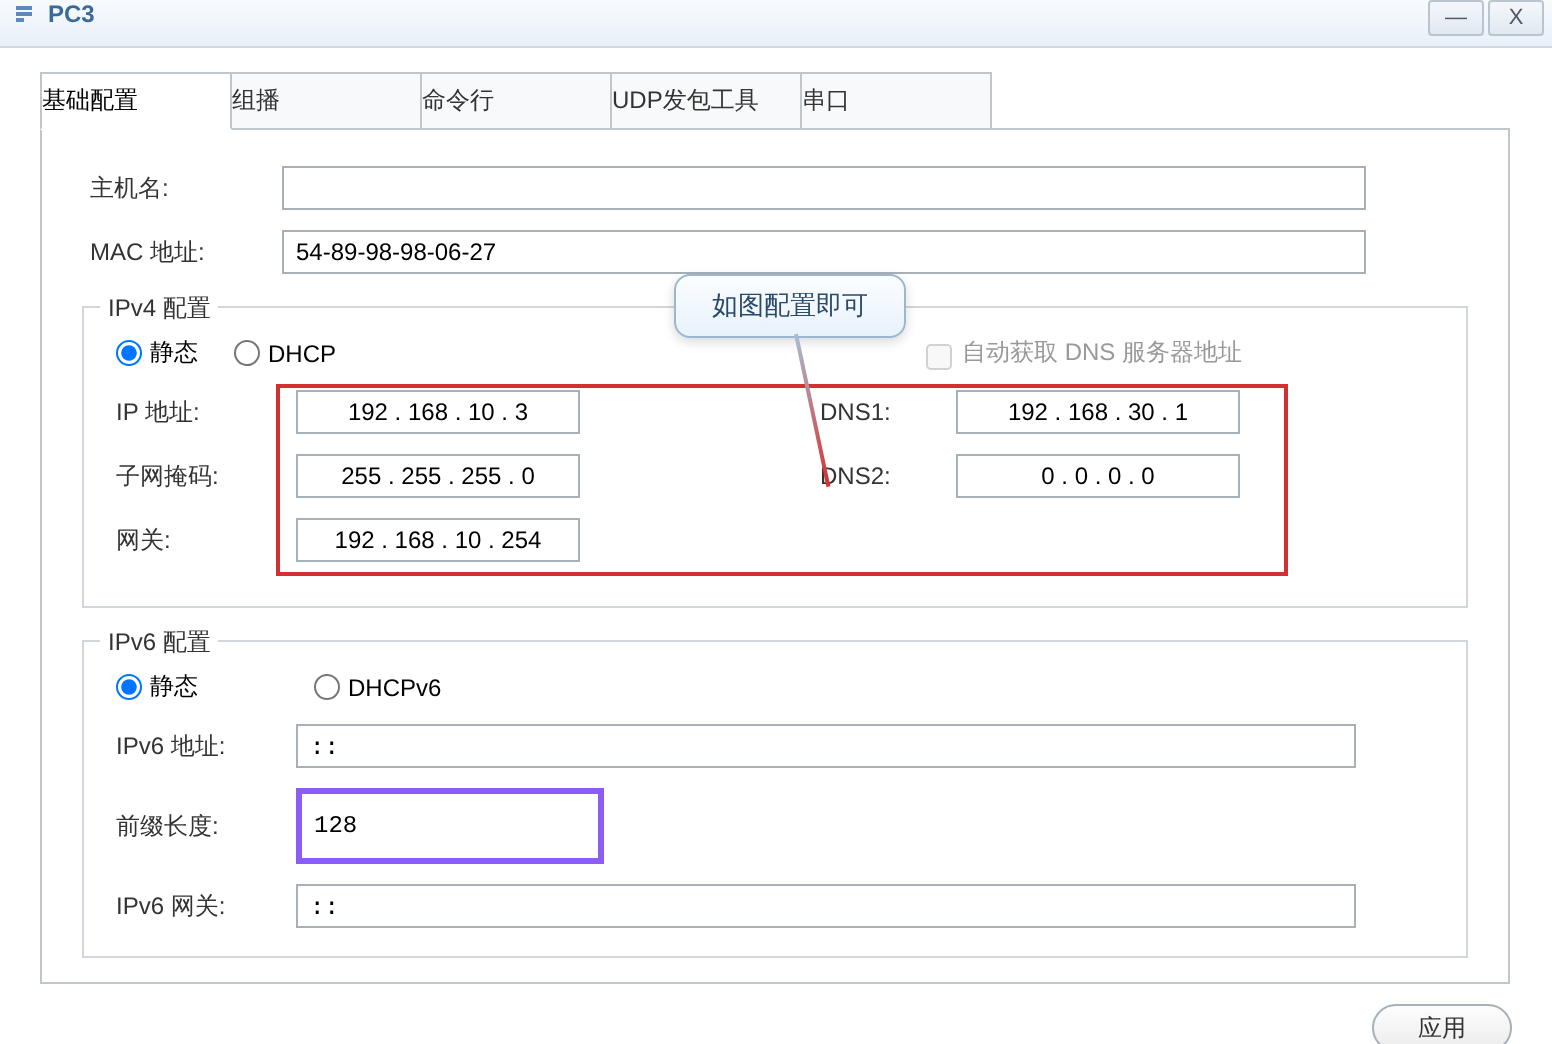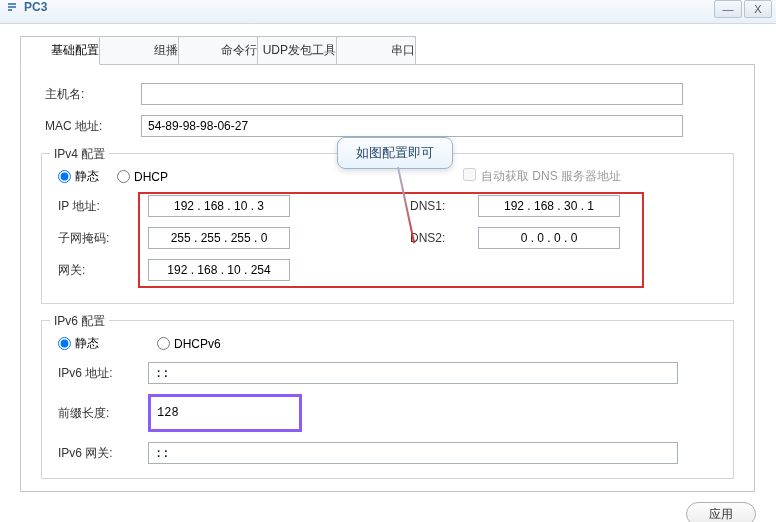--- a/index.html
+++ b/index.html
@@ -5,38 +5,38 @@
 * { box-sizing: border-box; margin: 0; padding: 0; font-family: "Microsoft YaHei", "SimSun", sans-serif; font-size: 12px; }
 body { background: #fff; width: 776px; height: 522px; position: relative; }
 
 .title-bar { height: 24px; background: linear-gradient(to bottom, #f8fbfe, #e8f0f8); border-bottom: 1px solid #d0d8e0; display: flex; align-items: flex-start; padding: 0 4px; }
 .title-icon { width: 16px; height: 16px; margin-right: 4px; display: flex; align-items: center; justify-content: center; }
 .title-text { color: #3a6a9a; font-weight: bold; flex: 1; }
 .window-btns { display: flex; gap: 2px; }
 .window-btn { width: 28px; height: 18px; background: linear-gradient(to bottom, #f4f8fc, #e0e8f0); border: 1px solid #b8c4d0; border-radius: 2px; display: flex; align-items: center; justify-content: center; color: #556; font-family: Arial; font-size: 11px; cursor: pointer; }
 
 .tabs { display: flex; margin: 12px 0 0 20px; border-bottom: 1px solid #bfc6cc; width: 735px; }
-.tab { padding: 5px 0; width: 80px; text-align: right; border: 1px solid #bfc6cc; border-bottom: none; background: #f7f9fb; cursor: pointer; color: #333; margin-right: -1px; position: relative; }
+.tab { padding: 5px 0; width: 96px; text-align: left; border: 1px solid #bfc6cc; border-bottom: none; background: #f7f9fb; cursor: pointer; color: #333; margin-right: -1px; position: relative; }
 .tab.active { background: #fff; border-bottom: 1px solid #fff; margin-bottom: -1px; color: #000; }
 
 .panel { border: 1px solid #bfc6cc; border-top: none; margin: 0 20px; padding: 18px 20px 12px 20px; width: 735px; position: relative; }
 
 .form-row { display: flex; align-items: center; margin-bottom: 10px; }
 .label { width: 100px; text-align: left; color: #333; padding-left: 4px; }
 .input-text { width: 542px; height: 22px; border: 1px solid #a8b0b8; padding: 2px 6px; background: #fff; }
 .readonly { border: 1px solid #a8b0b8; height: 22px; padding: 2px 6px; background: #fff; width: 542px; display:flex; align-items:center; }
 
 .fieldset { border: 1px solid #d0d6dc; margin-top: 16px; padding: 14px 12px 12px 12px; position: relative; }
 .legend { position: absolute; top: -8px; left: 8px; background: #fff; padding: 0 4px; color: #333; font-weight: normal; }
 
 .radio-row { display: flex; align-items: center; gap: 14px; margin-bottom: 10px; margin-left: 4px; }
 .radio-item { display: flex; align-items: center; cursor: pointer; }
 .radio-item input { margin-right: 4px; }
 .radio-spacer { width: 200px; }
-.checkbox-item { display: flex; align-items: flex-start; color: #999; }
+.checkbox-item { display: flex; align-items: flex-end; color: #999; }
 .checkbox-item input { margin-right: 5px; }
 
 .row { display: flex; align-items: center; margin-bottom: 10px; }
 .row .label { width: 94px; }
 .ip-input { width: 142px; height: 22px; border: 1px solid #a8b0b8; background: #fff; display: flex; align-items: center; justify-content: center; letter-spacing: 0; font-family: Liberation Sans, sans-serif; font-size: 12px; }
 .dns-label { width: 68px; margin-left: 120px; color: #333; }
 
 .highlight-box { position: absolute; border: 2px solid #d43030; pointer-events: none; }
 
 .callout { position: absolute; left: 316px; top: 72px; }

